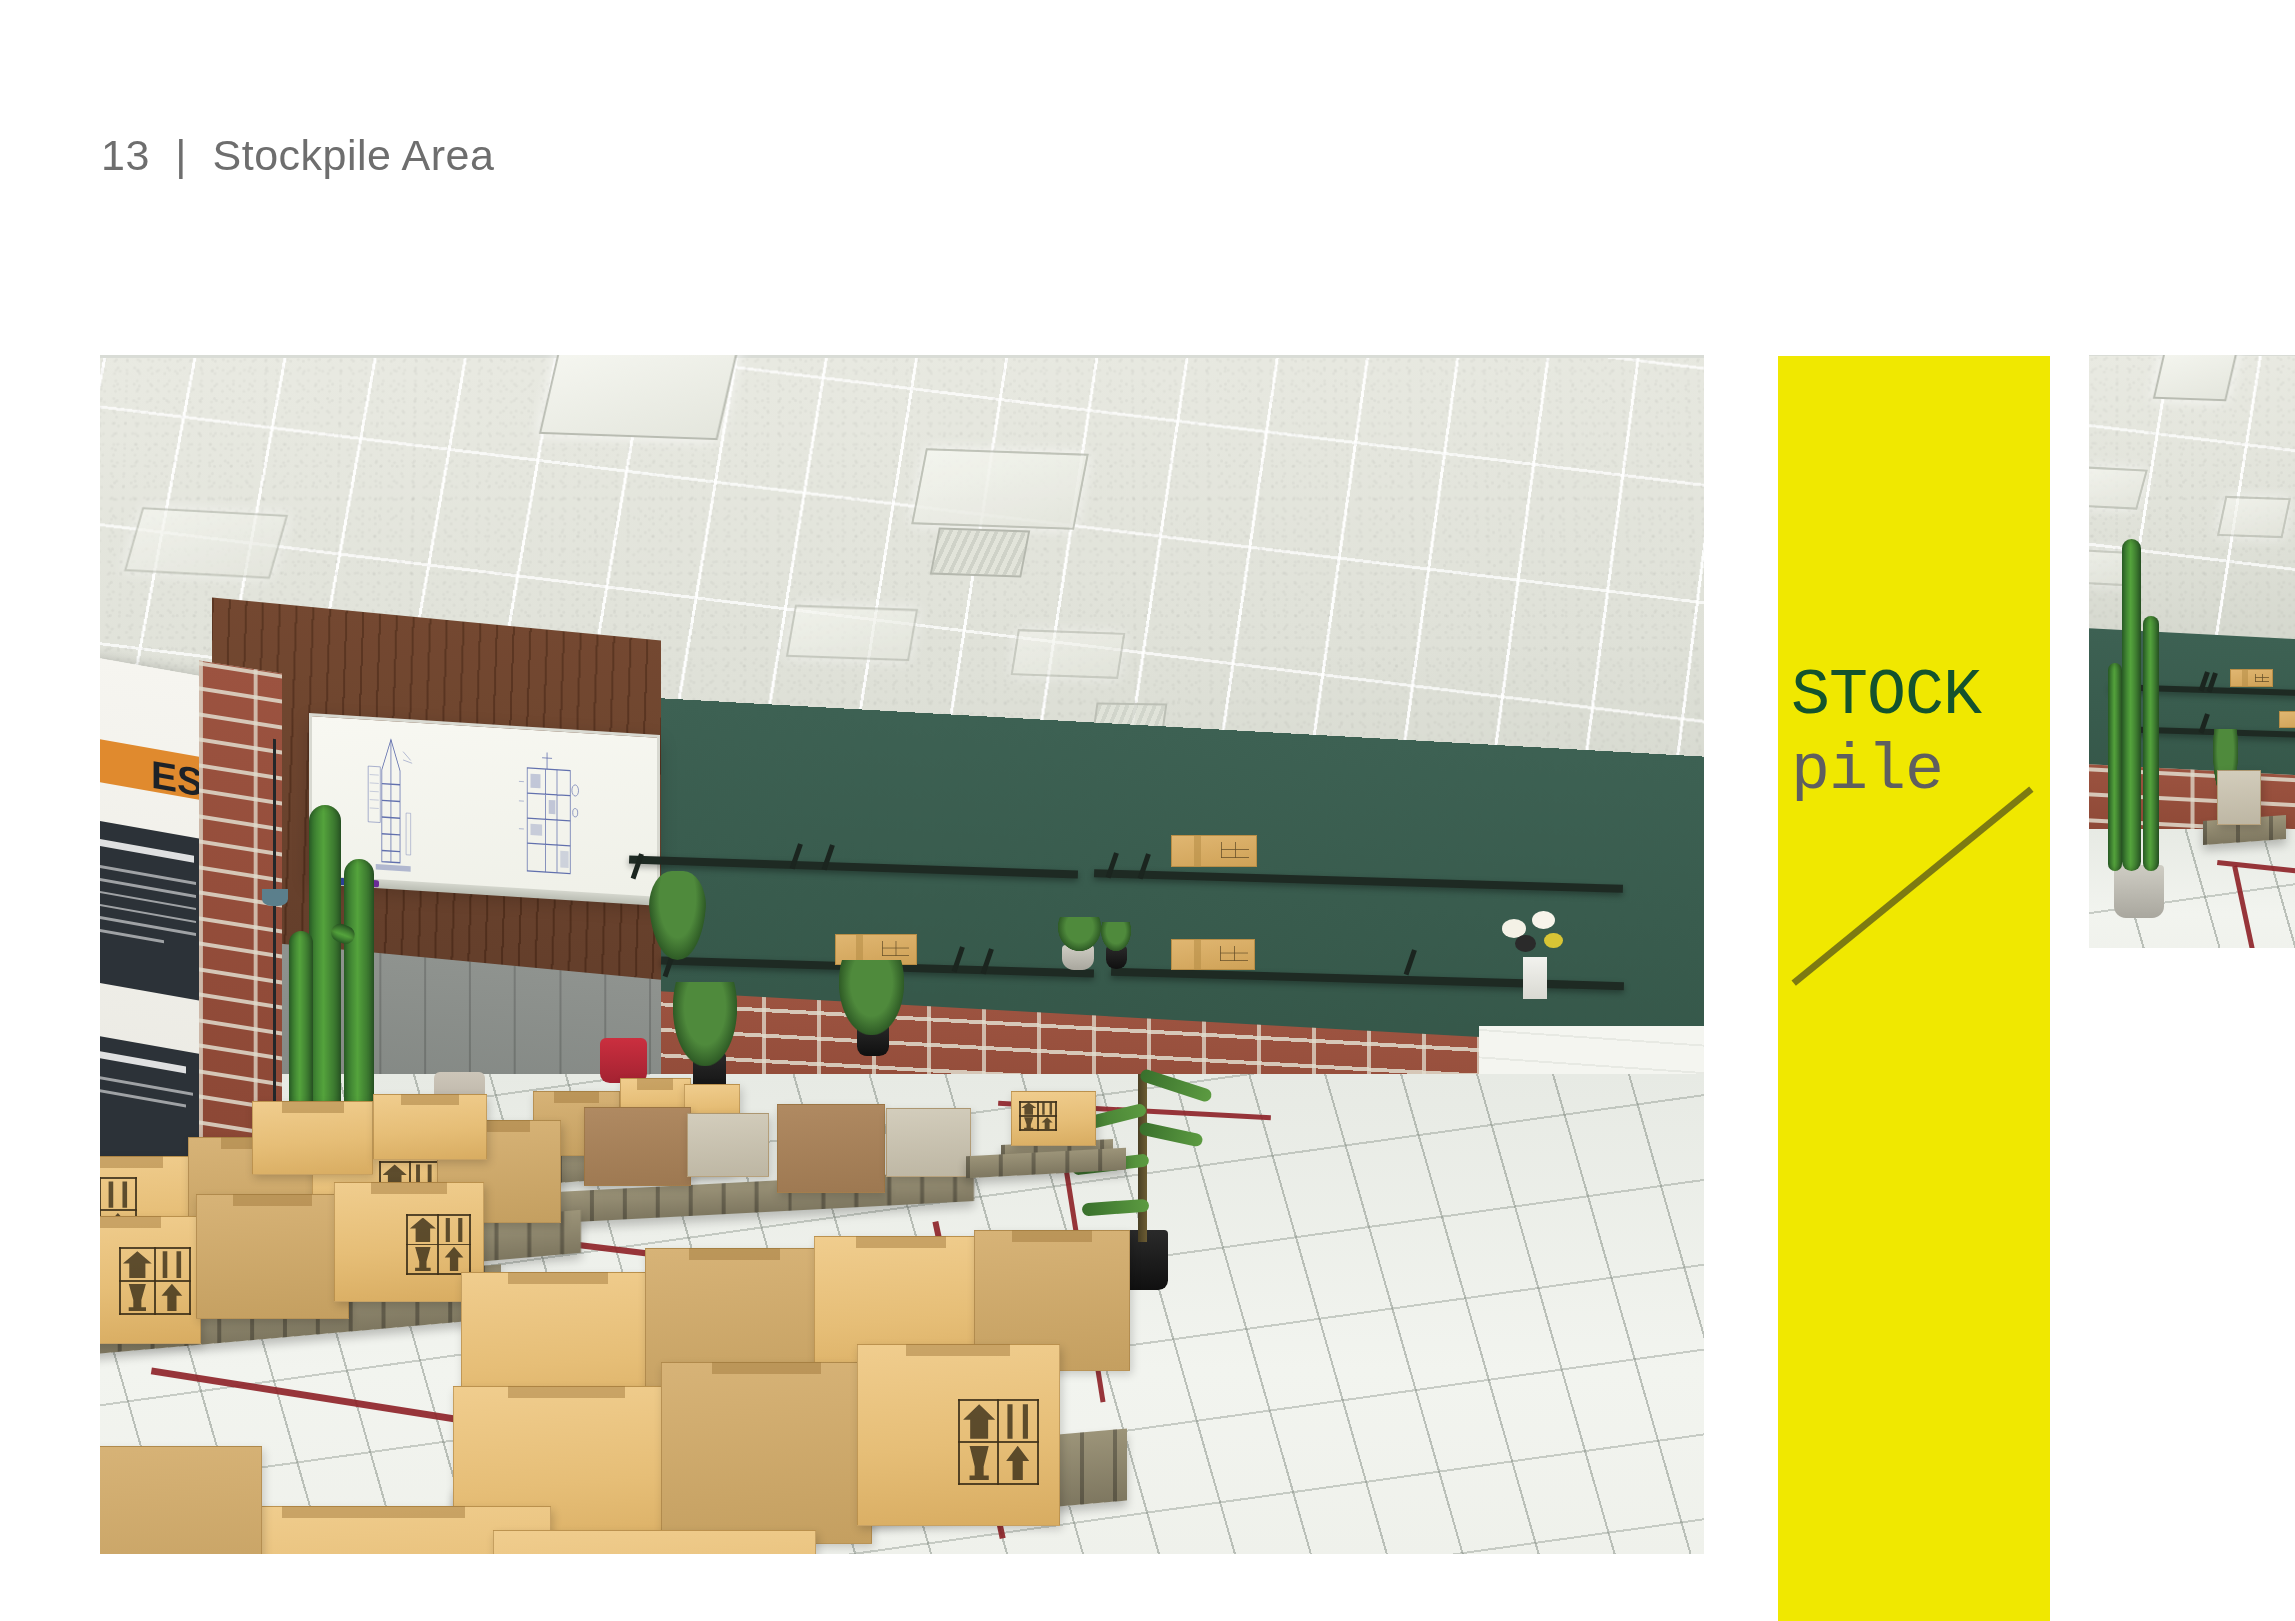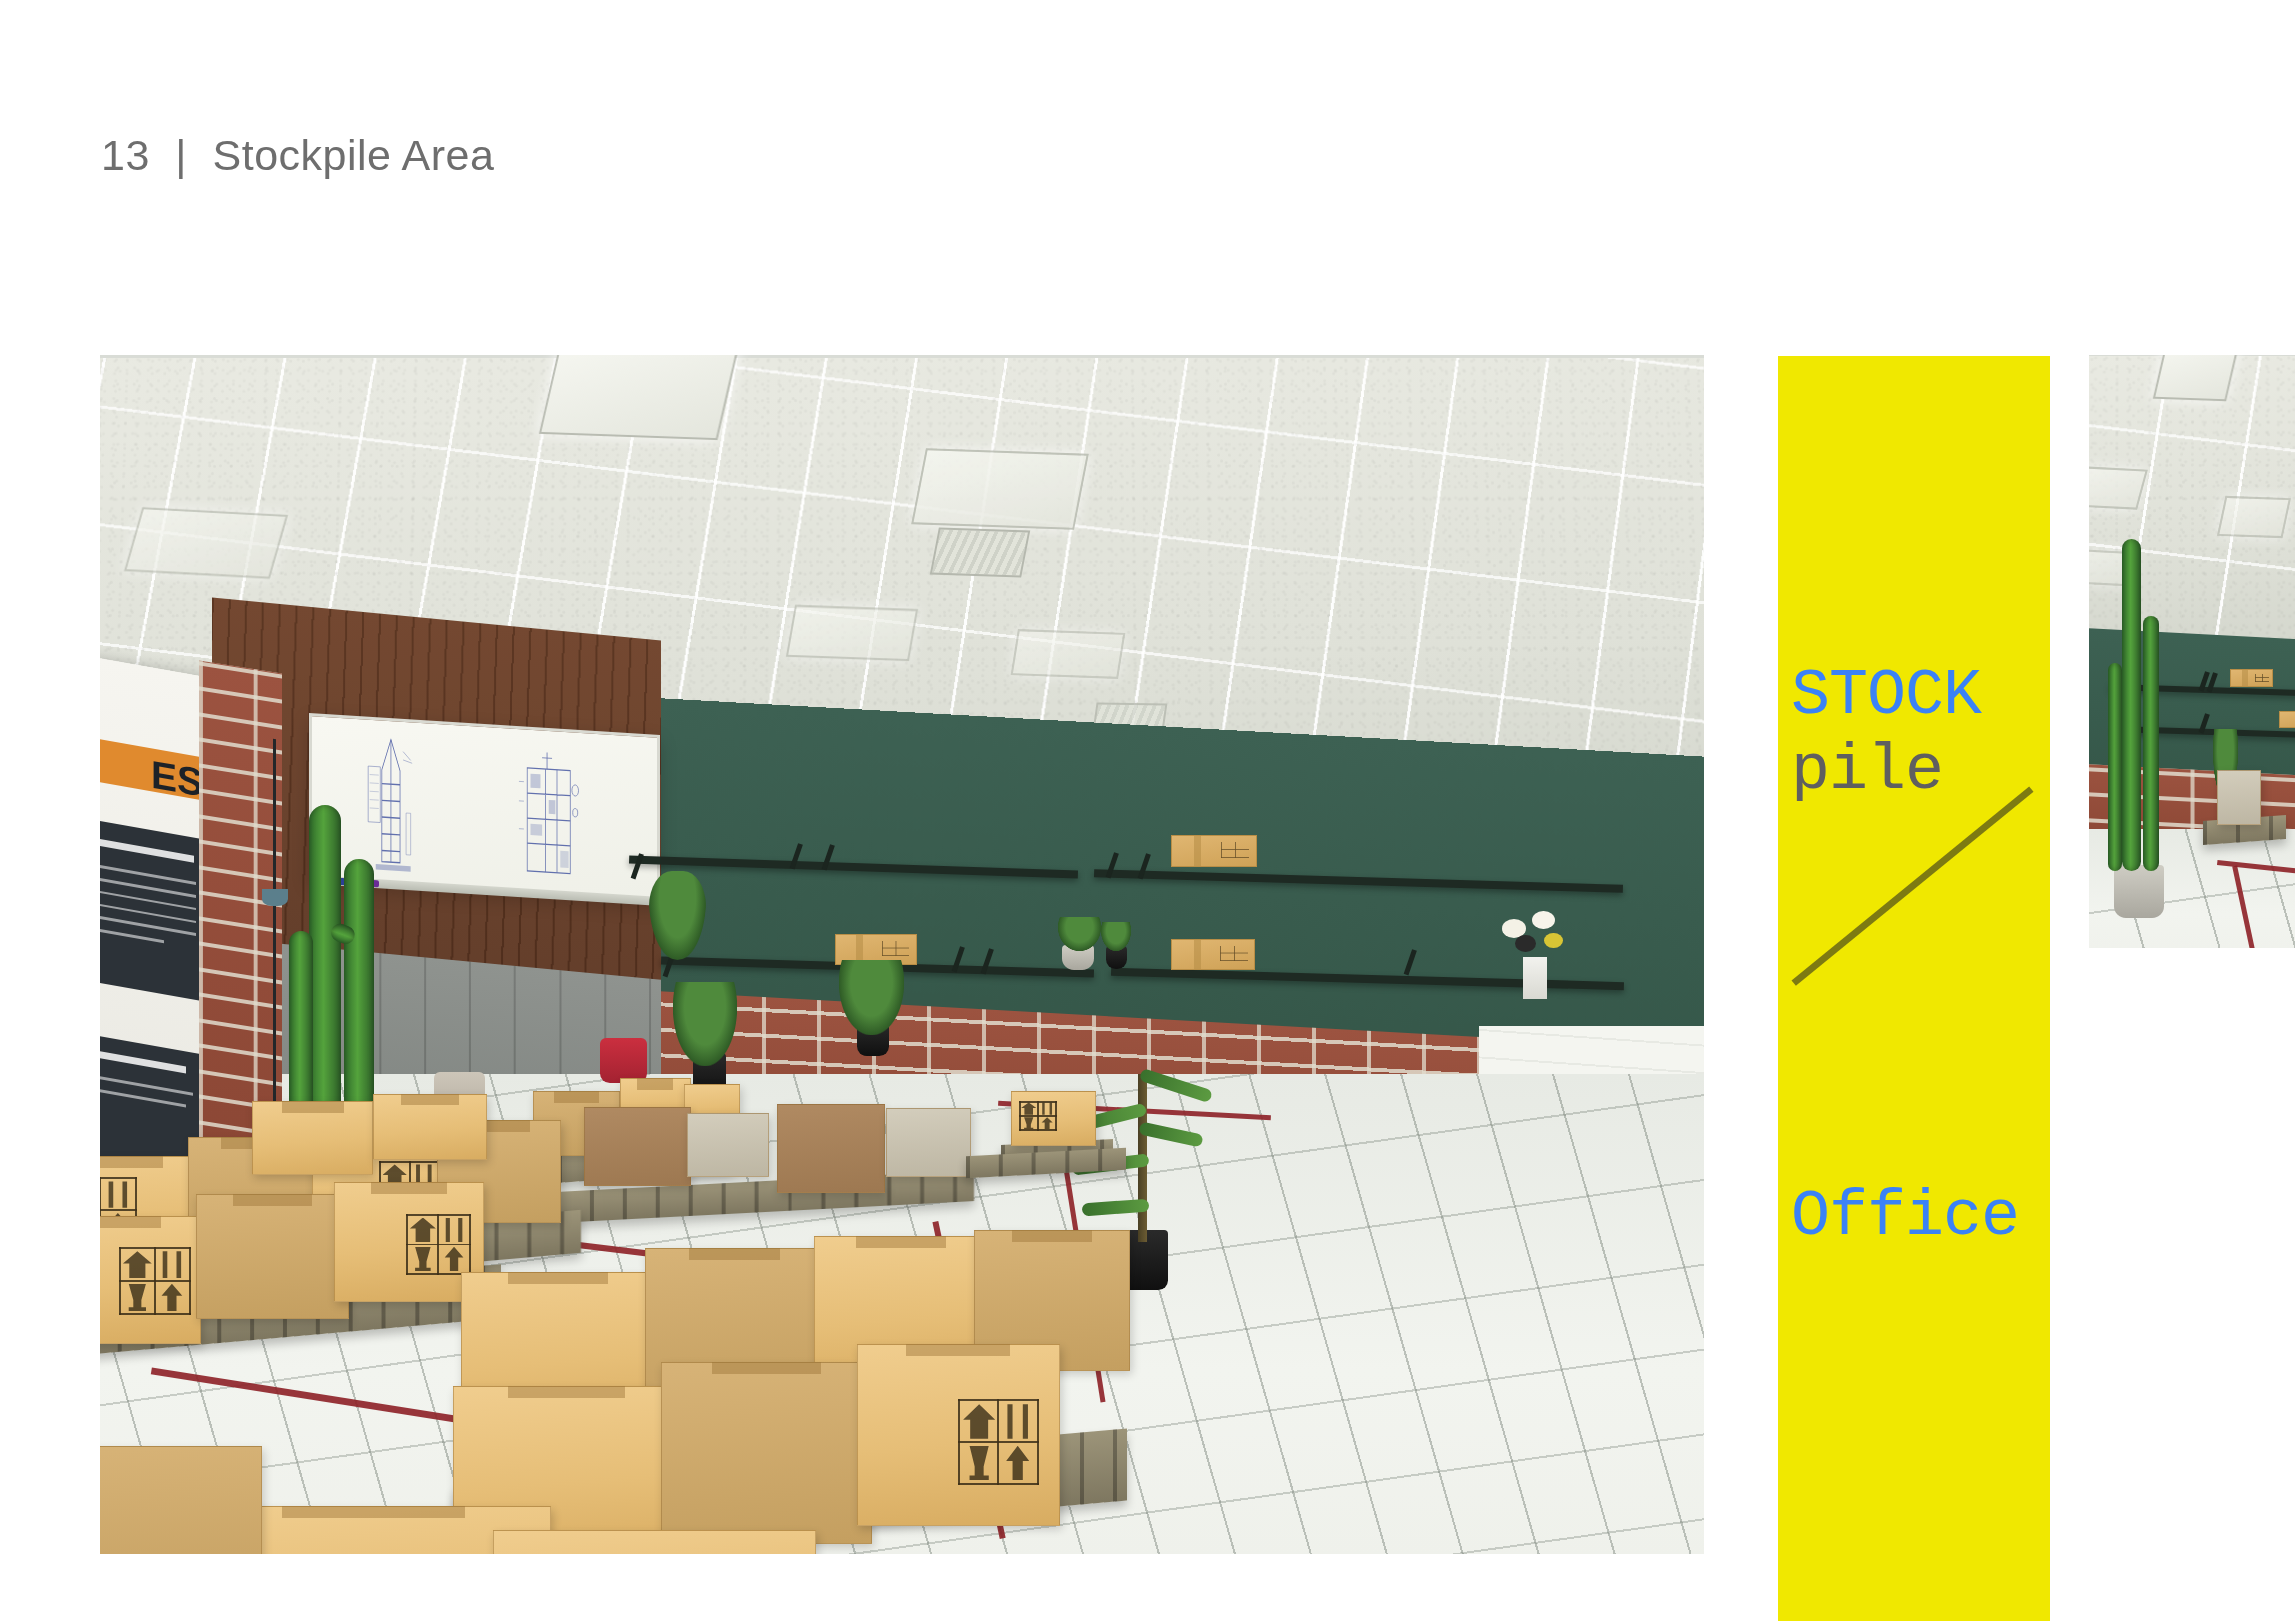--- a/index.html
+++ b/index.html
@@ -307,21 +307,21 @@
     position: absolute;
     left: 1791px;
     white-space: nowrap;
     font-family: "Liberation Mono", "DejaVu Sans Mono", monospace;
     font-size: 65px;
     line-height: 1.16;
     letter-spacing: -1px;
   }
   #label-stock { top: 659px; }
   #label-office { top: 1180px; }
-  .lbl-strong { color: #3b82f6; display:block; }
+  .lbl-strong { color: #14532d; display:block; }
   .lbl-muted  { color: #5f5f5f; display:block; }
 </style>
 </head>
 <body>
 
 <div id="slide-header">
   <span class="num">13</span>
   <span class="sep">|</span>
   <span class="ttl">Stockpile Area</span>
 </div>
@@ -612,21 +612,20 @@
 <svg id="diag-line" viewBox="0 0 277 1291" preserveAspectRatio="none">
   <line x1="16" y1="640" x2="258" y2="442" stroke="#7d7a12" stroke-width="7"></line>
 </svg>
 
 <div id="label-stock" class="label-block">
   <span class="lbl-strong">STOCK</span>
   <span class="lbl-muted">pile</span>
 </div>
 
 <div id="label-office" class="label-block">
-  <span class="lbl-strong">Office</span>
 </div>
 
 <div id="thumb-photo">
   <div class="scene">
     <div class="ceiling" style="height:52%;">
       <div class="ceiling-tex"></div>
     </div>
     <div class="clight" style="left:34%;top:-2%;width:34%;height:9%;transform:skewX(-13deg) skewY(2deg);"></div>
     <div class="clight" style="left:-6%;top:19%;width:30%;height:6%;transform:skewX(-15deg) skewY(3deg);opacity:.75;"></div>
     <div class="clight" style="left:64%;top:24%;width:30%;height:6%;transform:skewX(-12deg) skewY(2deg);opacity:.7;"></div>

